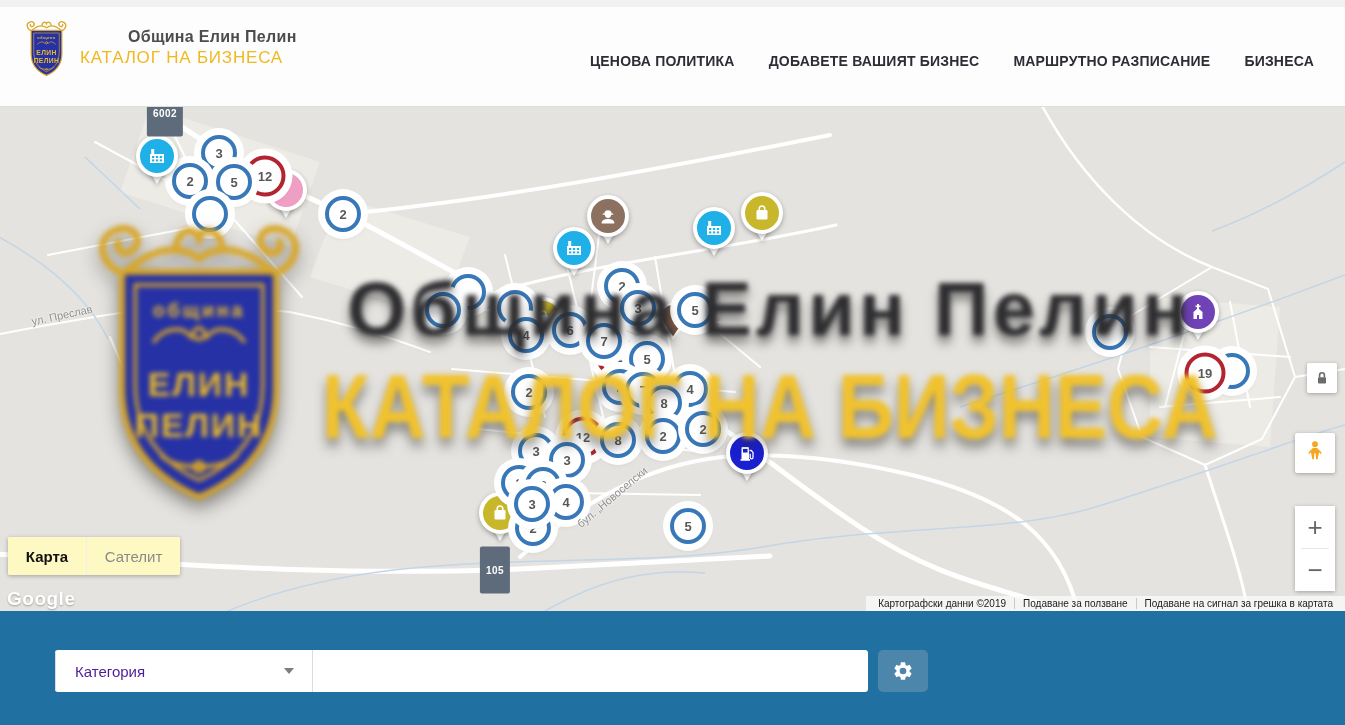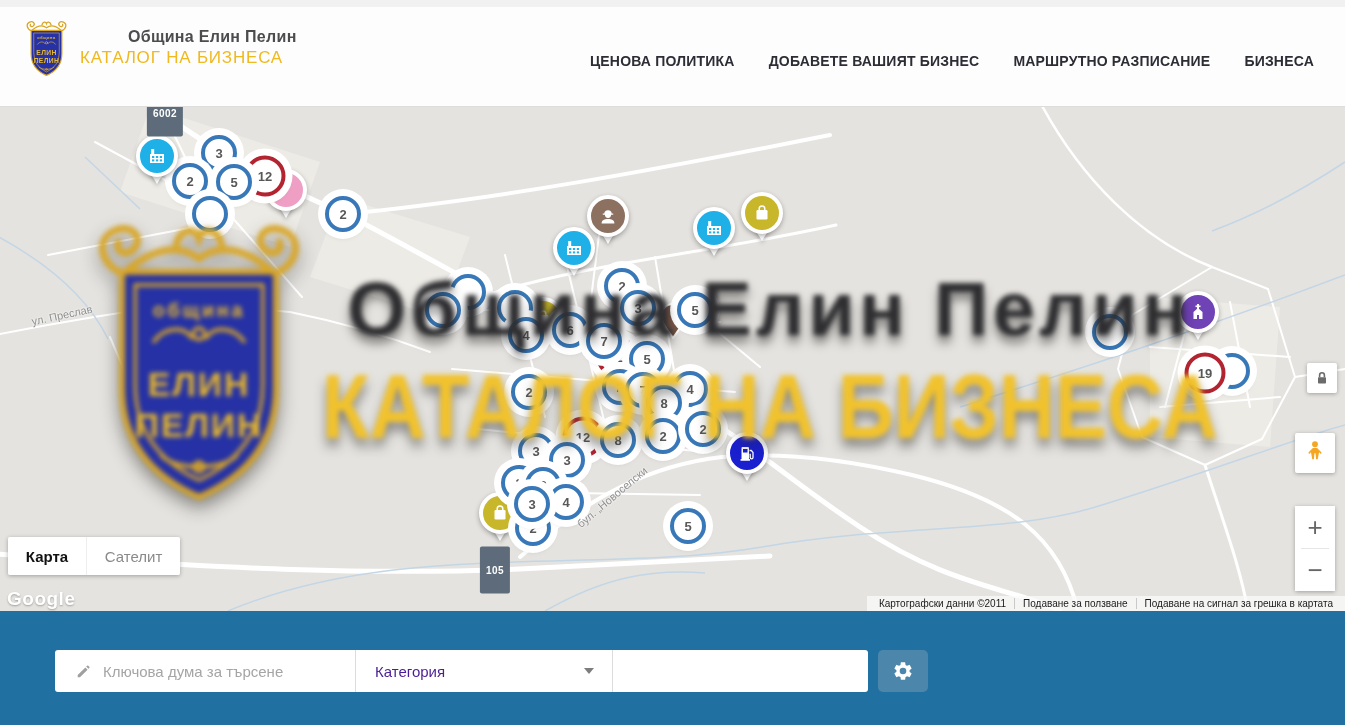--- a/index.html
+++ b/index.html
@@ -47,21 +47,21 @@
   .wm-shield { position:absolute; left:85px; top:103px; filter:blur(2.5px) drop-shadow(0 8px 9px rgba(0,0,0,.45)); }
   .wm-text { position:absolute; left:322px; top:164px; width:895px; text-align:center; filter:blur(2.6px); }
   .wm-line1 { font-size:76px; font-weight:bold; color:#2e2e31; letter-spacing:4px; line-height:1;
     text-shadow:0 7px 10px rgba(0,0,0,.5); white-space:nowrap; }
   .wm-line2 { font-size:78px; font-weight:bold; color:#f1c22c; letter-spacing:0; line-height:1; margin-top:14px;
     transform:scaleY(1.16); transform-origin:top; text-shadow:0 7px 10px rgba(40,40,40,.55); white-space:nowrap; }
 
   
   .maptype { position:absolute; left:8px; top:430px; z-index:4; display:flex;
     box-shadow:0 1px 4px rgba(0,0,0,.3); border-radius:2px; overflow:hidden; }
-  .maptype button { border:none; background:#ffffff; height:38px; font-size:15px; cursor:pointer;
+  .maptype button { border:none; background:#fef9c3; height:38px; font-size:15px; cursor:pointer;
     font-family:"Liberation Sans",sans-serif; }
   .mt-map { width:78px; font-weight:bold; color:#111; }
   .mt-sat { width:94px; color:#8a8a8a; border-left:1px solid #eee !important; }
   .google-logo { position:absolute; left:7px; bottom:1px; z-index:4; color:#fff; font-size:19px; font-weight:bold;
     letter-spacing:.5px; text-shadow:0 1px 2px rgba(0,0,0,.3); cursor:pointer; }
   .attribution { position:absolute; right:0; bottom:0; height:15px; z-index:5; display:flex; align-items:center;
     background:rgba(250,250,250,.78); font-size:10px; color:#1a1a1a; padding:0 4px; }
   .attribution span { padding:0 8px; white-space:nowrap; }
   .attribution span + span { border-left:1px solid #c9c9c9; }
   .attr-link { cursor:pointer; }
@@ -432,21 +432,21 @@
     </div>
 
     <div class="maptype">
       <button class="mt-map">Карта</button>
       <button class="mt-sat">Сателит</button>
     </div>
 
     <div class="google-logo">Google</div>
 
     <div class="attribution">
-      <span>Картографски данни ©2011</span>
+      <span>Картографски данни ©2019</span>
       <span class="attr-link">Подаване за ползване</span>
       <span class="attr-link">Подаване на сигнал за грешка в картата</span>
     </div>
 
     <div class="lock-btn">
       <svg width="16" height="18" viewBox="0 0 20 20">
         <rect x="5" y="9" width="10" height="8" rx="1" fill="#6b6b6b"></rect>
         <path d="M7 9V6.5a3 3 0 0 1 6 0V9" stroke="#6b6b6b" stroke-width="2" fill="none"></path>
       </svg>
     </div>
@@ -461,26 +461,20 @@
 
     <div class="zoomctl">
       <button>+</button>
       <div class="zdiv"></div>
       <button>−</button>
     </div>
   </div>
 
   <div class="searchbar">
     <div class="sb-fields">
-      <div class="sb-keyword">
-        <svg width="18" height="18" viewBox="0 0 20 20">
-          <path d="M3 14.5V17h2.5L14 8.5 11.5 6 3 14.5zM15.9 6.6a.9.9 0 0 0 0-1.3l-1.2-1.2a.9.9 0 0 0-1.3 0l-1 1 2.5 2.5 1-1z" fill="#a0a0a0"></path>
-        </svg>
-        <input placeholder="Ключова дума за търсене" style="">
-      </div>
       <div class="sb-divider"></div>
       <div class="sb-select">
         <span class="lbl">Категория</span>
         <span class="caret"></span>
       </div>
       <div class="sb-divider"></div>
     </div>
     <button class="gear-btn">
       <svg width="22" height="22" viewBox="0 0 24 24">
         <path fill="#fff" d="M19.14 12.94c.04-.3.06-.61.06-.94s-.02-.64-.07-.94l2.03-1.58a.49.49 0 0 0 .12-.61l-1.92-3.32a.49.49 0 0 0-.59-.22l-2.39.96c-.5-.38-1.03-.7-1.62-.94l-.36-2.54a.48.48 0 0 0-.48-.41h-3.84c-.24 0-.43.17-.47.41l-.36 2.54c-.59.24-1.13.57-1.62.94l-2.39-.96a.49.49 0 0 0-.59.22L2.74 8.87c-.12.21-.08.47.12.61l2.03 1.58c-.05.3-.09.63-.09.94s.02.64.07.94l-2.03 1.58a.49.49 0 0 0-.12.61l1.92 3.32c.12.22.37.29.59.22l2.39-.96c.5.38 1.03.7 1.62.94l.36 2.54c.05.24.24.41.48.41h3.84c.24 0 .44-.17.47-.41l.36-2.54c.59-.24 1.13-.56 1.62-.94l2.39.96c.22.08.47 0 .59-.22l1.92-3.32a.49.49 0 0 0-.12-.61l-2.01-1.58zM12 15.6A3.6 3.6 0 1 1 12 8.4a3.6 3.6 0 0 1 0 7.2z"></path>

